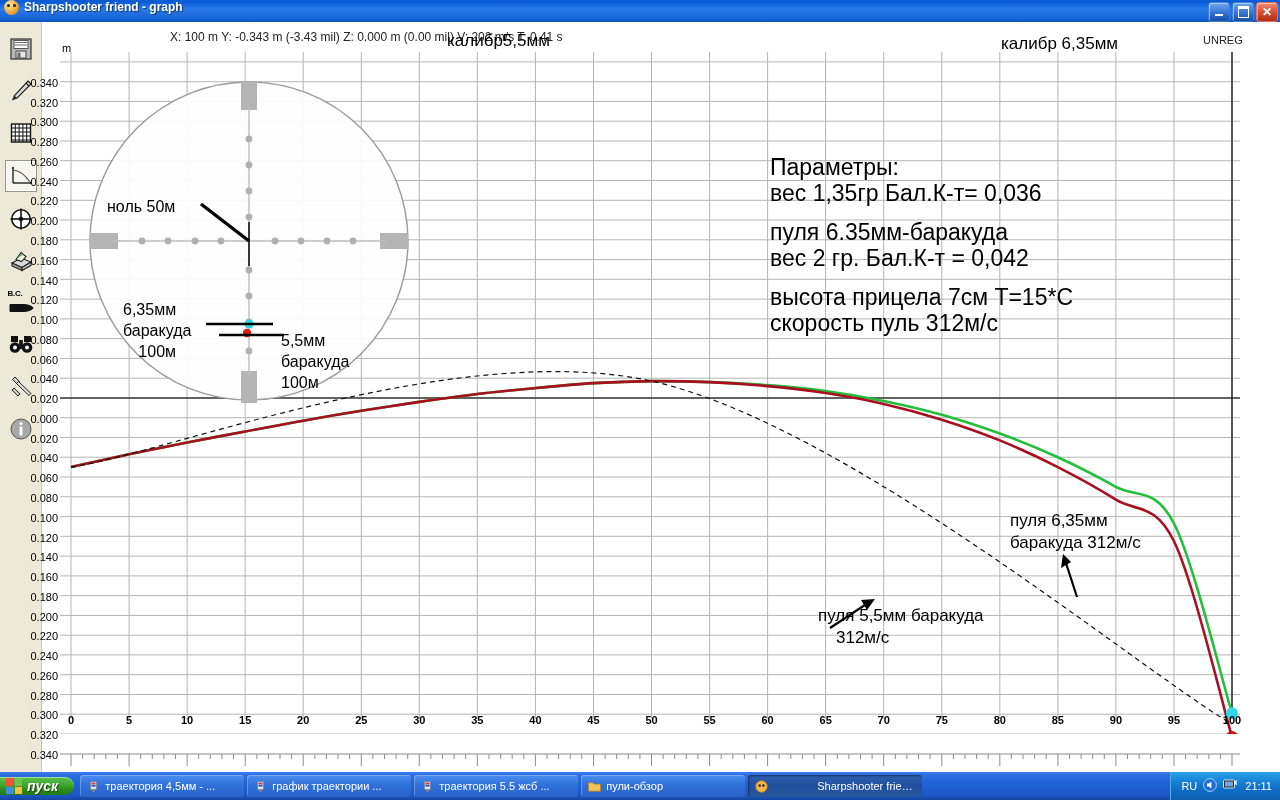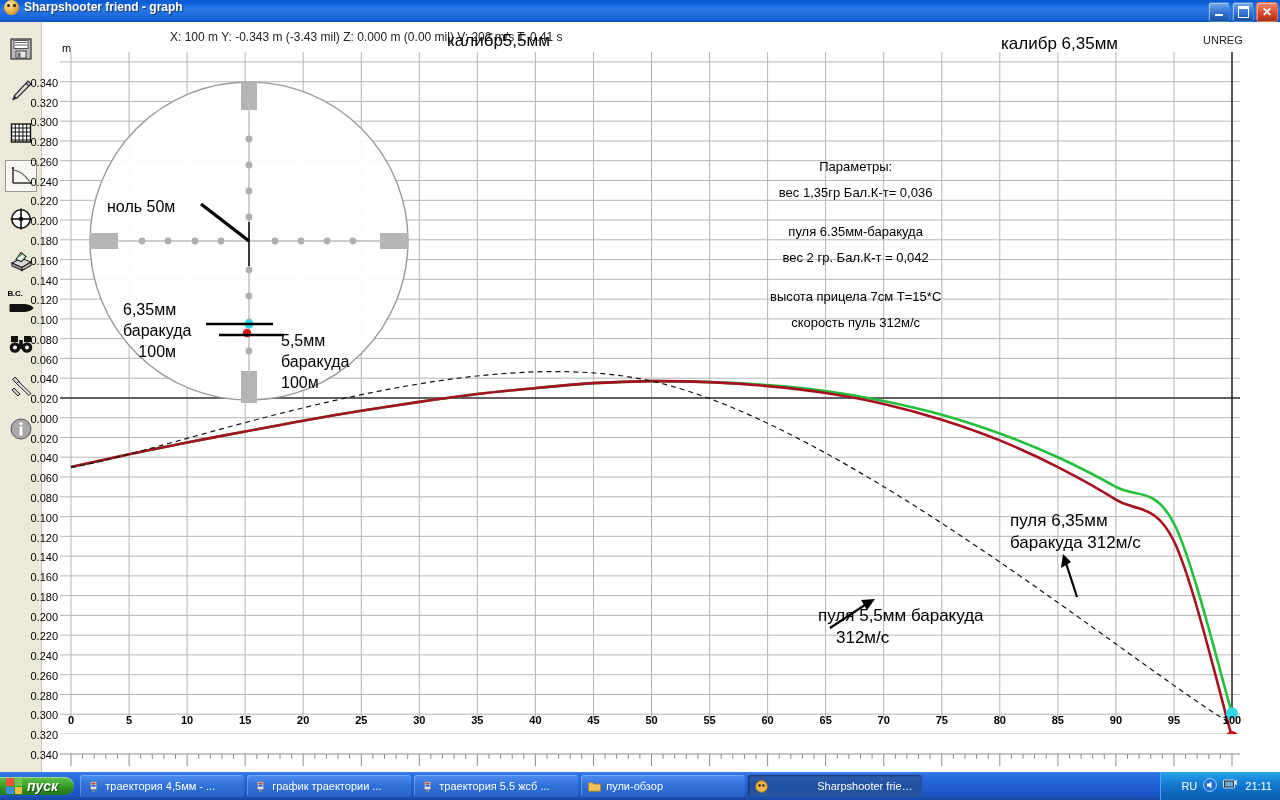--- a/index.html
+++ b/index.html
@@ -61,21 +61,21 @@
   .plot svg{display:block;}
 
   .ylab{position:absolute;font-size:11px;color:#000;text-align:right;width:44px;}
   .yunit{position:absolute;font-size:11px;color:#000;}
 
   .axisnum{position:absolute;font-size:11px;color:#000;font-weight:bold;transform:translateX(-50%);}
   .axisnum2{position:absolute;font-size:11px;color:#000;transform:translateX(-50%);}
   .axisunit{position:absolute;font-size:11px;color:#000;}
 
   
-  .params{position:absolute;left:770px;top:132px;font-size:13px;color:#000;line-height:26px;white-space:nowrap;text-align:center;}
+  .params{position:absolute;left:770px;top:132px;font-size:23px;color:#000;line-height:26px;white-space:nowrap;}
   .params .gap{display:block;height:13px;}
 
   .anno{position:absolute;font-size:17px;color:#000;white-space:nowrap;line-height:22px;}
 
   
   .scope{position:absolute;left:88px;top:52px;width:330px;height:334px;}
   .scopetext{position:absolute;font-size:16px;color:#000;white-space:nowrap;line-height:21px;}
 
   
   .taskbar{
@@ -96,21 +96,21 @@
   .tasks{display:flex;align-items:center;gap:3px;flex:1;min-width:0;}
   .task{
     height:22px;min-width:0;display:flex;align-items:center;gap:5px;padding:0 7px;
     background:linear-gradient(to bottom,#4b8ef0,#2f6fd8 50%,#2a63c8);
     border-radius:3px;color:#fff;font-size:11px;white-space:nowrap;
     box-shadow:inset 1px 1px 0 rgba(255,255,255,.25);
   }
   .task.active{background:linear-gradient(to bottom,#2e5fae,#1f4f9e 50%,#28589f);box-shadow:inset 1px 1px 2px rgba(0,0,0,.45);}
   .task .ic{width:13px;height:13px;flex:none;}
   .tray{
-    height:28px;display:flex;align-items:center;gap:6px;padding:0 8px 0 20px;
+    height:28px;display:flex;align-items:center;gap:6px;padding:0 8px 0 10px;
     background:linear-gradient(to bottom,#2aa3e8 0%,#1886d8 30%,#0f6fc6 60%,#0d5fb0 100%);
     color:#fff;font-size:11px;border-left:1px solid #4aa9ef;
   }
   .tray .clock{font-size:11px;}
 </style>
 </head>
 <body>
 
 <div id="app">
 

